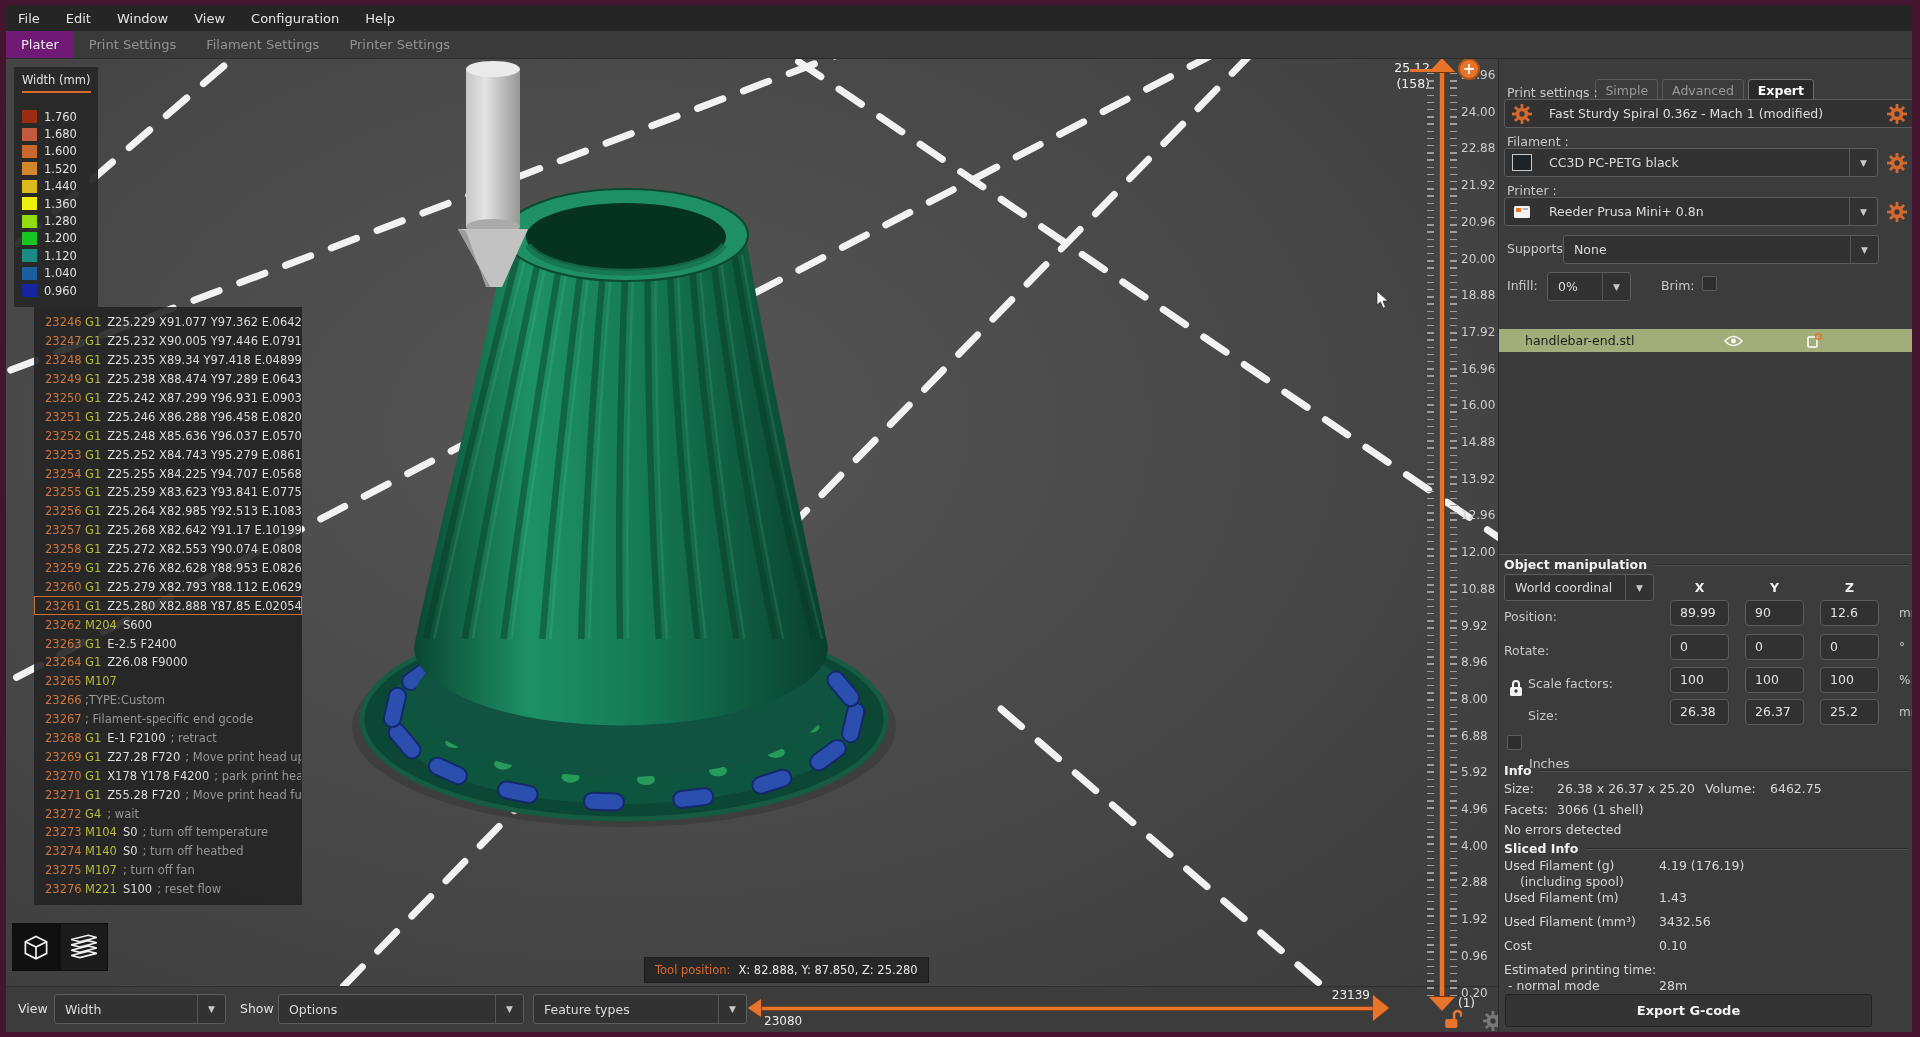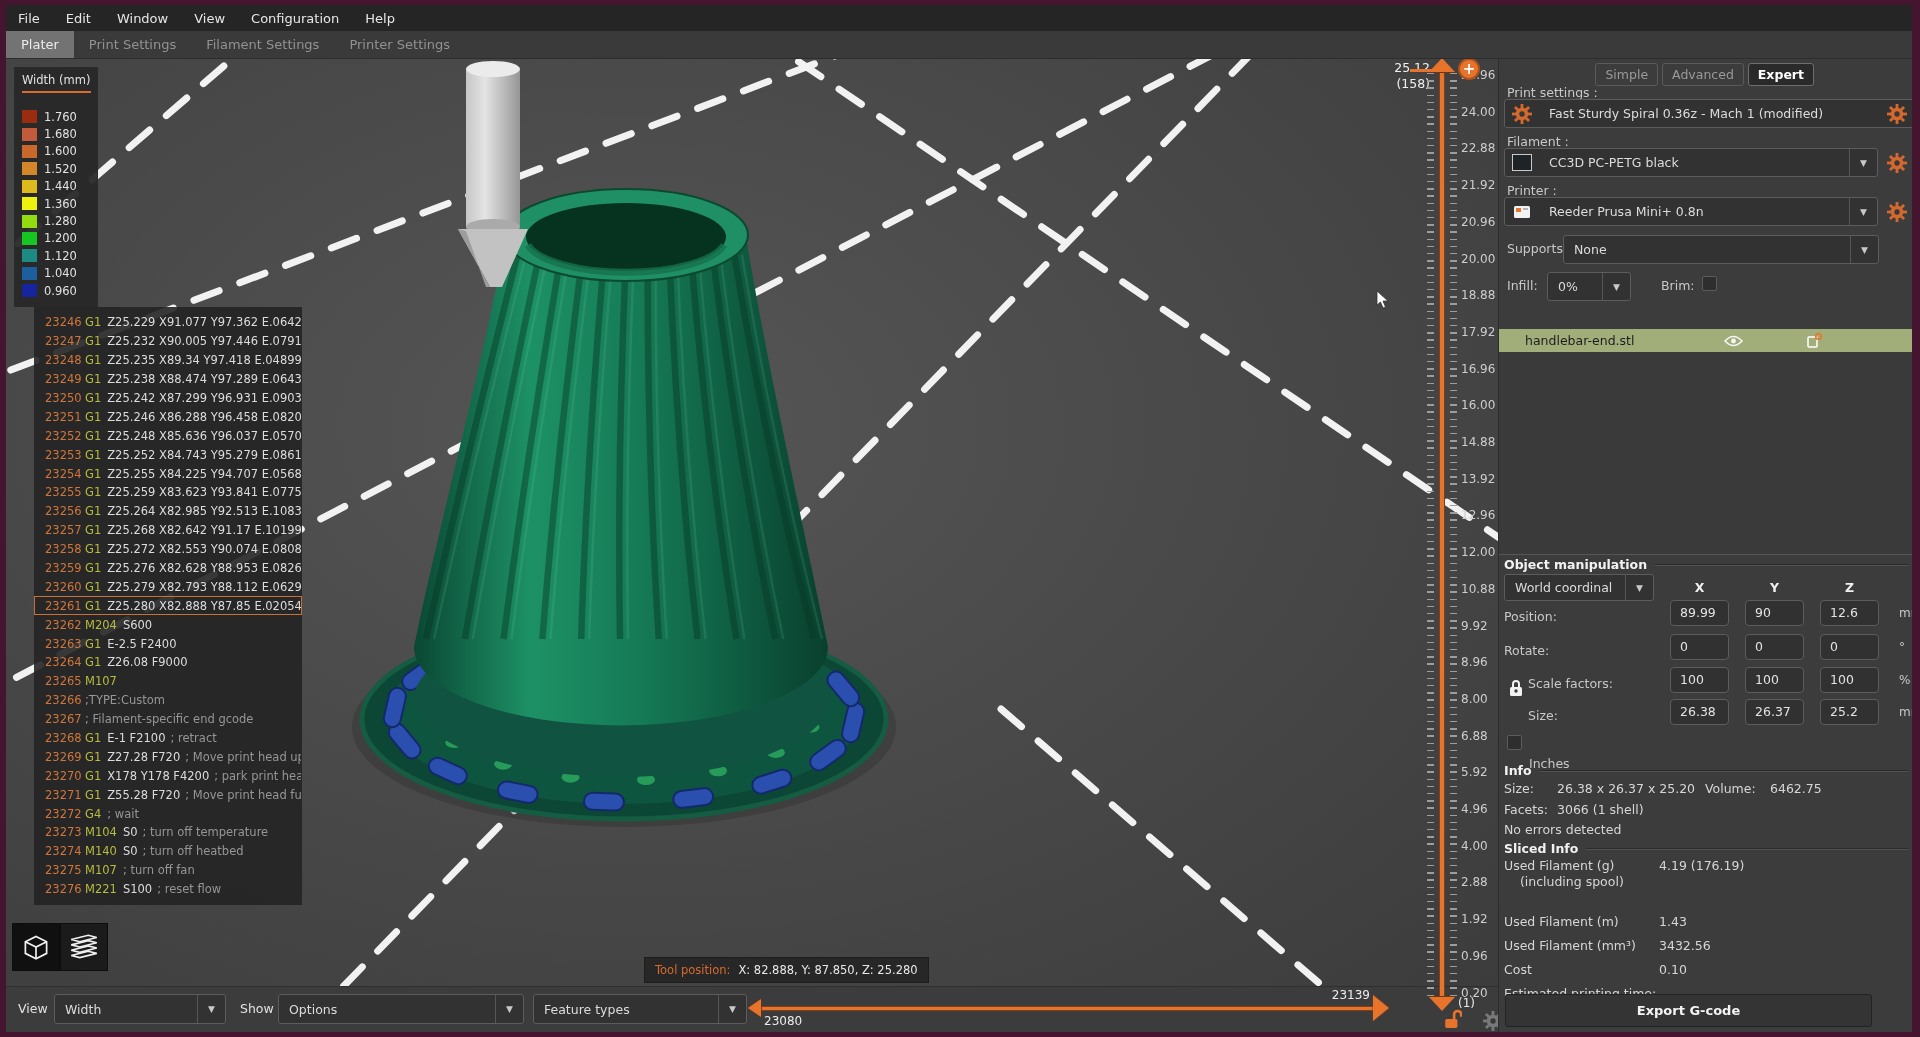--- a/index.html
+++ b/index.html
@@ -6,21 +6,21 @@
   *{box-sizing:border-box;font-family:"DejaVu Sans",sans-serif;}
   .abs{position:absolute;}
   #window{position:relative;width:1920px;height:1037px;background:#45142f;padding:5px 8px 5px 6px;}
   #app{position:relative;width:100%;height:100%;background:#3c3c3c;overflow:hidden;}
 
   
   #menubar{height:26px;background:#252525;display:flex;align-items:center;padding-left:12px;gap:26px;}
   .menu-item{color:#e6e6e6;font-size:13px;cursor:default;}
   #tabbar{height:28px;background:#3a3a3a;display:flex;align-items:stretch;border-bottom:1px solid #2d2d2d;}
   .tab{display:flex;align-items:center;padding:0 15px;font-size:13px;color:#929292;}
-  .tab.active{background:#737373;color:#ececec;}
+  .tab.active{background:#701a75;color:#ececec;}
 
   
   #main{position:absolute;top:54px;left:0;right:0;bottom:0;}
   #viewport{position:absolute;top:0;left:0;width:1492px;height:973px;
     background:radial-gradient(ellipse 1200px 800px at 42% 38%, #565656 0%, #4a4a4a 45%, #3c3c3c 100%);overflow:hidden;}
   #sidebar{position:absolute;top:0;left:1492px;width:418px;height:973px;background:#3c3c3c;border-left:1px solid #2c2c2c;font-size:12.5px;color:#cfcfcf;}
 
   
   #legend{left:8px;top:8px;width:84px;background:rgba(40,40,40,.95);padding:5px 6px 7px 7px;border:1px solid #2a2a2a;}
   #legend-title{color:#e0e0e0;font-size:11.5px;padding-bottom:4px;border-bottom:2px solid #d96a2c;margin-bottom:15px;white-space:nowrap;}
@@ -69,21 +69,21 @@
   #vthumb-top{left:1423px;top:-1px;width:0;height:0;border-left:13px solid transparent;border-right:13px solid transparent;border-bottom:14px solid #e8742c;filter:drop-shadow(0 1px 0 #6e3512);}
   #vthumb-bot{left:1423px;top:938px;width:0;height:0;border-left:13px solid transparent;border-right:13px solid transparent;border-top:14px solid #e8742c;filter:drop-shadow(0 -1px 0 #6e3512);}
   .tickcol{width:7px;top:14px;height:924px;background:repeating-linear-gradient(to bottom,#9d9d9d 0 1.5px,transparent 1.5px 7.2px);}
   #tickcol-l{left:1421px;}
   #tickcol-r{left:1444px;}
   .vtick-label{position:absolute;left:1455px;width:46px;color:#cdcdcd;font-size:12px;}
   #plusbtn{left:1452px;top:-1px;width:22px;height:22px;border-radius:50%;background:#e8742c;border:2px solid #a9521d;color:#fff;font-size:15px;font-weight:bold;display:flex;align-items:center;justify-content:center;line-height:1;}
   #vbot-sub{left:1452px;top:937px;color:#e8e8e8;font-size:12px;}
 
   
-  #modes{position:absolute;top:4px;right:102px;display:flex;gap:4px;}
+  #modes{position:absolute;top:20px;right:102px;display:flex;gap:4px;}
   .mode-btn{font-size:12.5px;color:#9a9a9a;border:1px solid #5a5a5a;border-radius:3px;padding:3px 9px;background:transparent;}
   .mode-btn.active{color:#ffffff;font-weight:bold;background:#2a2a2a;border-color:#6e6e6e;}
   .sb-label{position:absolute;left:8px;color:#c8c8c8;font-size:12.5px;}
   .sb-combo{height:29px;background:#323232;}
   .sb-combo .lead{width:34px;display:flex;align-items:center;justify-content:center;flex:none;}
   .gearbtn{position:absolute;width:20px;height:20px;}
   .sect{position:absolute;left:5px;right:8px;display:flex;align-items:center;}
   .sect .st{color:#f2f2f2;font-weight:bold;font-size:12.5px;white-space:nowrap;}
   .sect .ln{flex:1;height:2px;margin-left:8px;border-top:1px solid #2b2b2b;border-bottom:1px solid #525252;}
   .mrow{position:absolute;left:5px;display:grid;grid-template-columns:150px 59px 59px 59px 28px 22px;column-gap:16px;align-items:center;height:27px;}
@@ -748,21 +748,21 @@
       </div>
       <div id="sliced-rows" class="abs" style="left:5px;top:799px;width:360px;">
             <div style="position: relative; display: flex; height: 16px; margin-top: 0px;">
               <span style="width: 155px; color: rgb(214, 214, 214); font-size: 12.5px; white-space: pre;">Used Filament (g)</span>
               <span style="color: rgb(214, 214, 214); font-size: 12.5px;">4.19 (176.19)</span>
             </div>
             <div style="position: relative; display: flex; height: 16px; margin-top: 0px;">
               <span style="width: 155px; color: rgb(214, 214, 214); font-size: 12.5px; white-space: pre;">    (including spool)</span>
               <span style="color: rgb(214, 214, 214); font-size: 12.5px;"></span>
             </div>
-            <div style="position: relative; display: flex; height: 16px; margin-top: 24px;">
+            <div style="position: relative; display: flex; height: 16px; margin-top: 0;">
               <span style="width: 155px; color: rgb(214, 214, 214); font-size: 12.5px; white-space: pre;">Used Filament (m)</span>
               <span style="color: rgb(214, 214, 214); font-size: 12.5px;">1.43</span>
             </div>
             <div style="position: relative; display: flex; height: 16px; margin-top: 8px;">
               <span style="width: 155px; color: rgb(214, 214, 214); font-size: 12.5px; white-space: pre;">Used Filament (mm³)</span>
               <span style="color: rgb(214, 214, 214); font-size: 12.5px;">3432.56</span>
             </div>
             <div style="position: relative; display: flex; height: 16px; margin-top: 8px;">
               <span style="width: 155px; color: rgb(214, 214, 214); font-size: 12.5px; white-space: pre;">Cost</span>
               <span style="color: rgb(214, 214, 214); font-size: 12.5px;">0.10</span>

